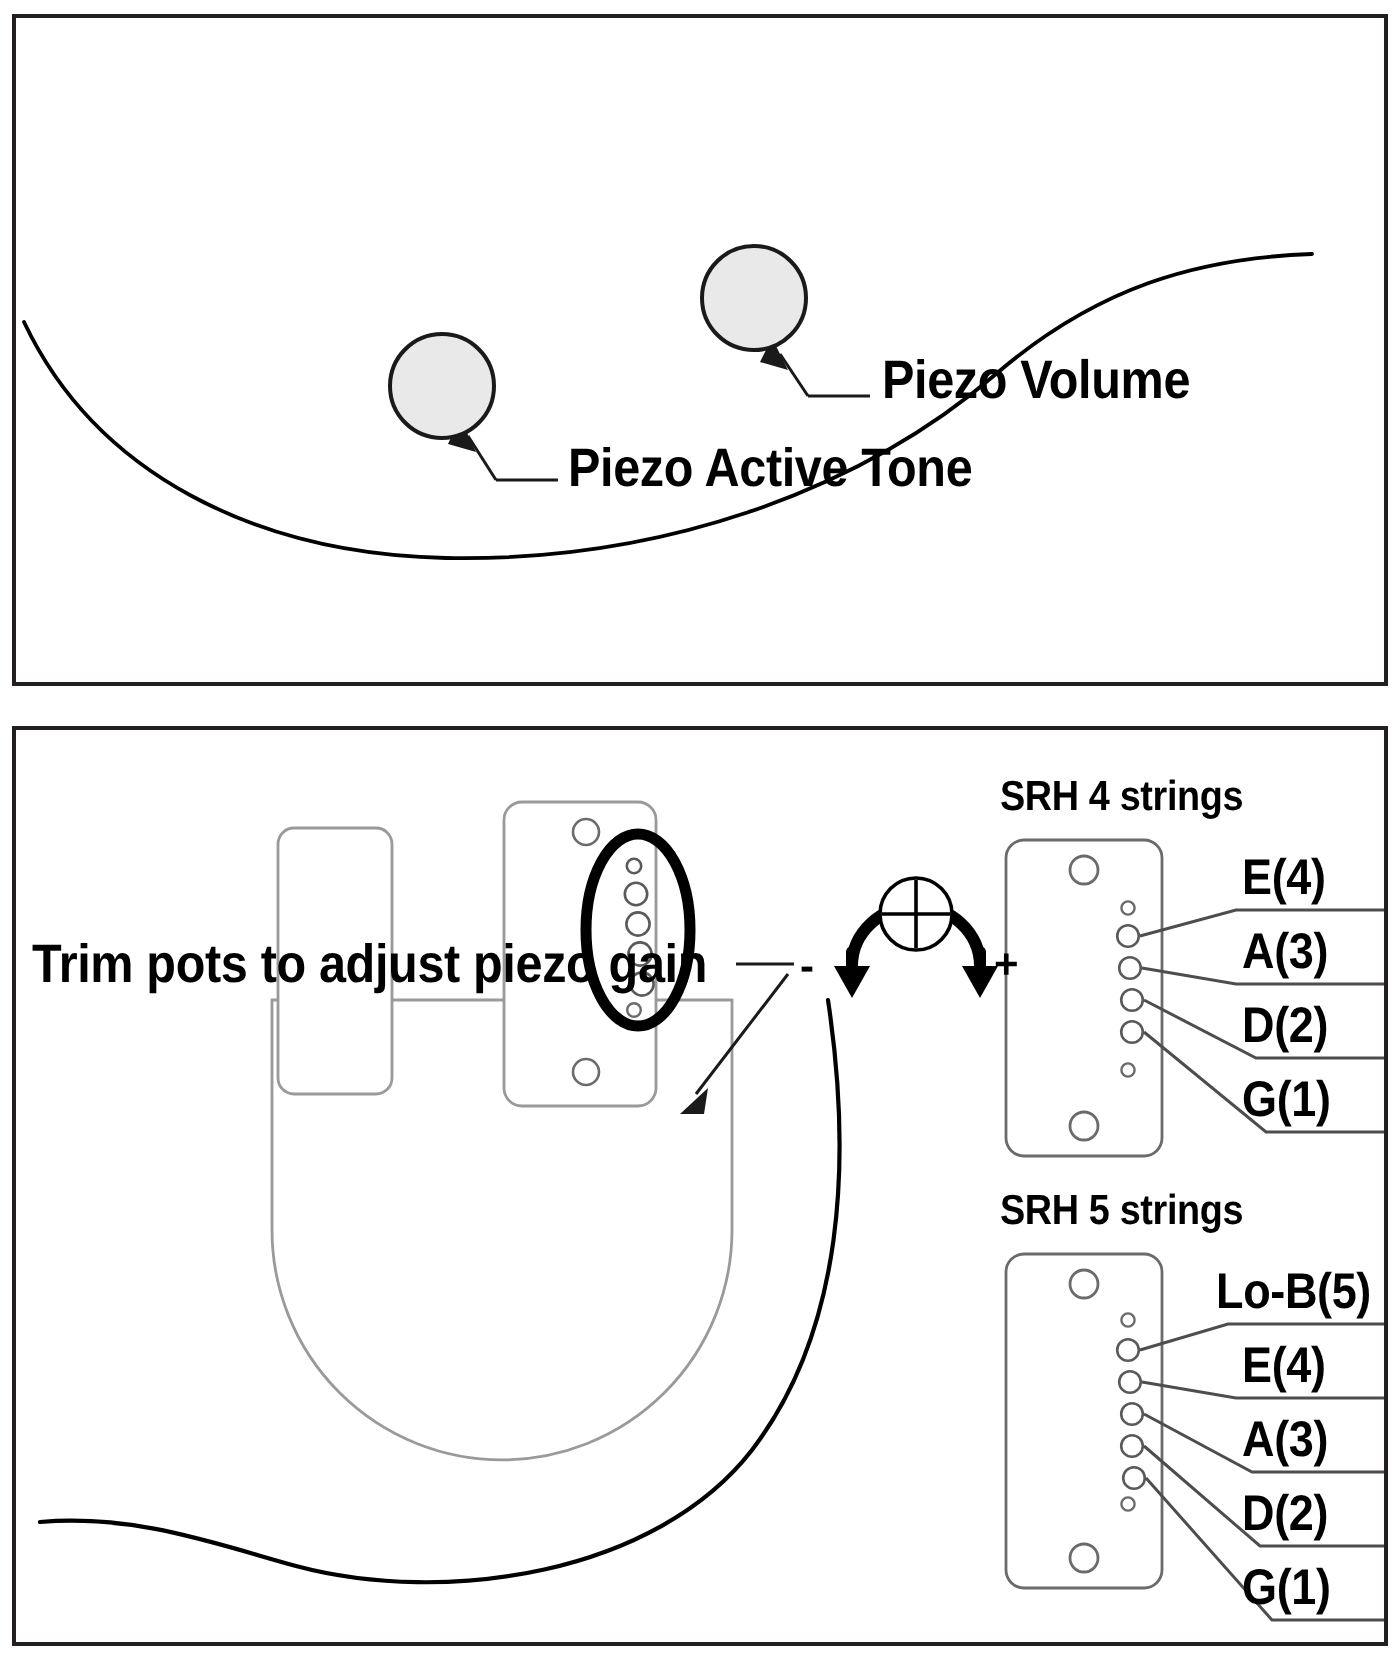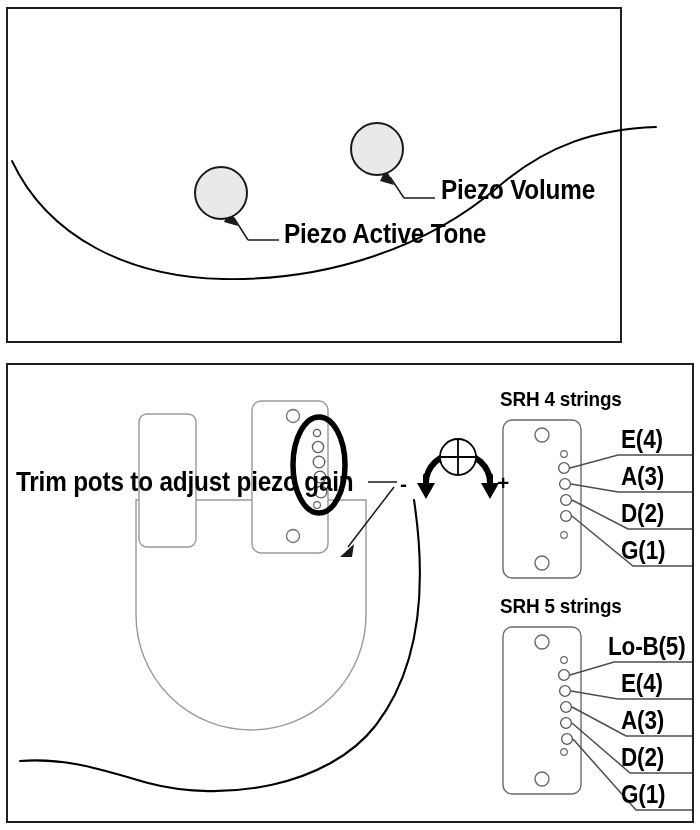--- a/index.html
+++ b/index.html
@@ -5,21 +5,21 @@
 <style>
   html,body{margin:0;padding:0;background:#ffffff;}
   body{
     width:700px;height:830px;
     font-family:"Liberation Sans","DejaVu Sans",sans-serif;
     -webkit-font-smoothing:antialiased;
     overflow:hidden;
   }
   #root{position:relative;width:700px;height:830px;background:#fff;}
   .panel{position:absolute;background:#fff;box-sizing:border-box;border:2px solid #231f20;}
-  #panel-top{left:6px;top:7px;width:616px;height:336px;}
+  #panel-top{left:6px;top:7px;width:688px;height:336px;}
   #panel-bottom{left:6px;top:363px;width:688px;height:460px;}
   svg{position:absolute;left:0;top:0;overflow:visible;}
   .lbl{
     position:absolute;
     font-weight:bold;
     color:#000;
     white-space:nowrap;
     letter-spacing:-0.2px;
     transform:scaleX(0.90);
     transform-origin:left center;

